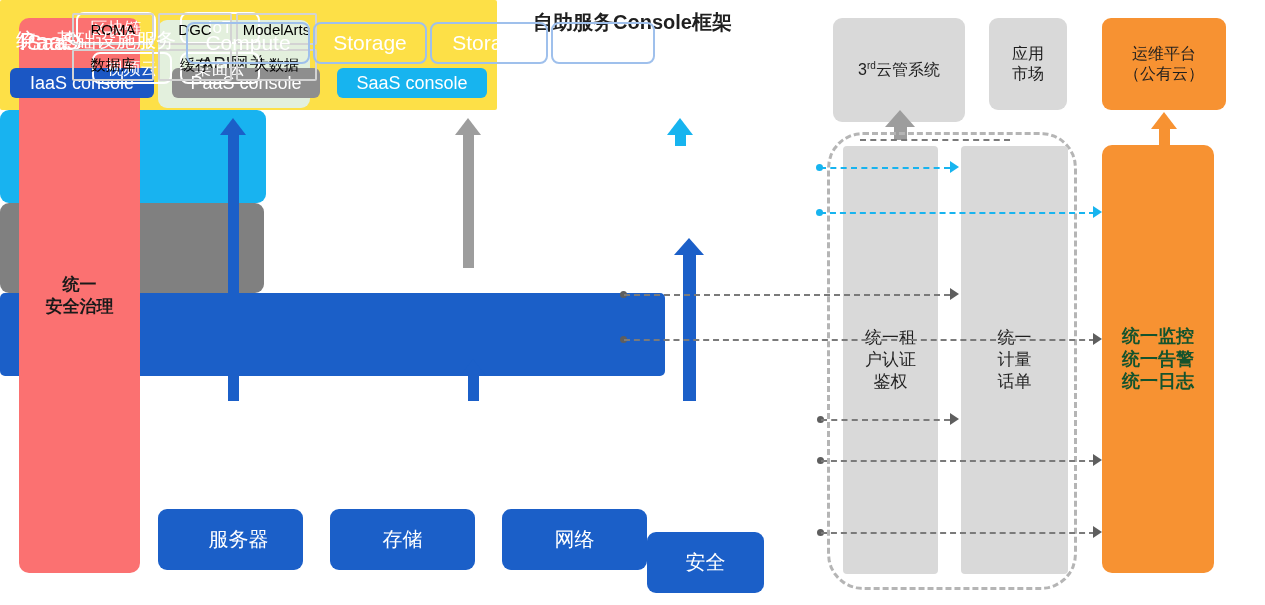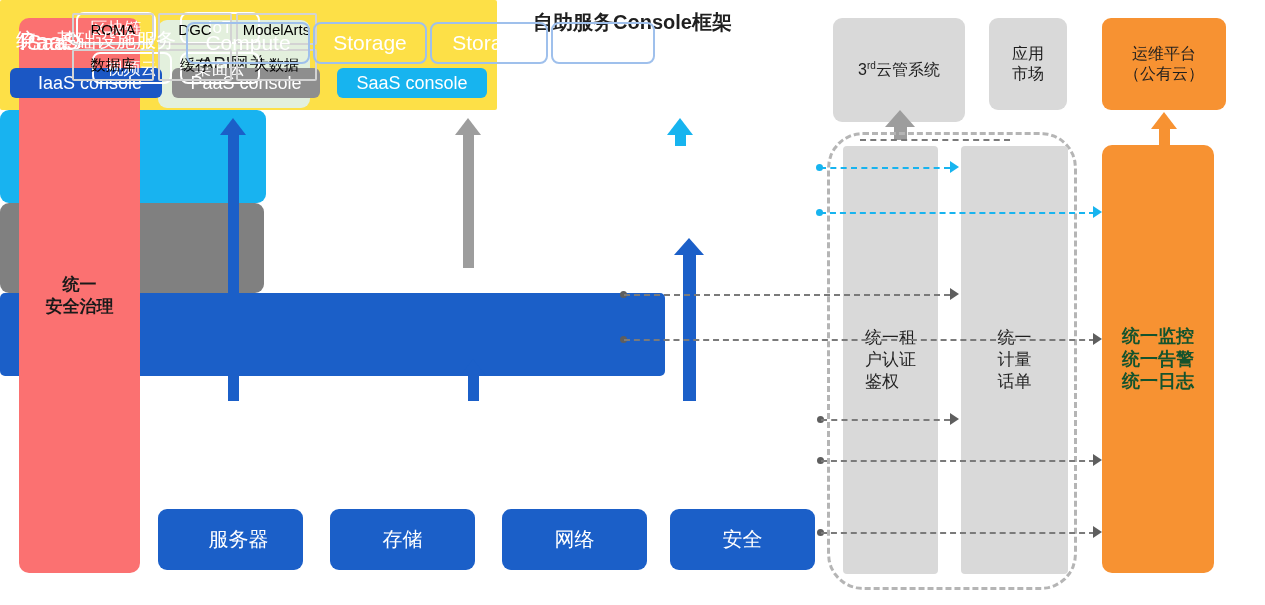--- a/index.html
+++ b/index.html
@@ -19,21 +19,21 @@
   .api-gw{left:158px;top:20px;width:152px;height:88px;background:#e3f0dd;
           color:#1f1f1f;font-size:18px;border-radius:9px;}
 
   
   .console-frame{left:322px;top:18px;width:497px;height:110px;background:#fde047;
                  border-radius:2px;display:block;}
   .console-title{position:absolute;left:0;top:9px;width:100%;text-align:center;
                  color:#1f1f1f;font-size:20px;font-weight:600;}
   .chip{position:absolute;display:flex;align-items:center;justify-content:center;
         border-radius:6px;color:#ffffff;font-size:18px;height:30px;top:68px;}
-  .chip-iaas{left:10px;width:144px;background:#1b57c4;padding-left:8px;}
+  .chip-iaas{left:10px;width:144px;background:#1b57c4;}
   .chip-paas{left:172px;width:148px;background:#8e8e8e;}
   .chip-saas{left:337px;width:150px;background:#17b4ef;}
 
   
   .gray-top{background:#d9d9d9;color:#1f1f1f;font-size:16px;border-radius:9px;}
   .thirdparty{left:833px;top:18px;width:132px;height:104px;}
   .appmarket{left:989px;top:18px;width:78px;height:92px;}
   .thirdparty sup{font-size:10px;vertical-align:super;}
 
   
@@ -69,21 +69,21 @@
          color:#ffffff;font-size:21px;}
 
   
   .bbox{top:509px;height:61px;background:#1b5fc8;color:#ffffff;font-size:20px;
         border-radius:9px;}
 
   
   .dash-container{position:absolute;left:827px;top:132px;width:250px;height:458px;
                   border:3px dashed #b5b5b5;border-radius:36px;box-sizing:border-box;}
   .gcol{position:absolute;background:#d9d9d9;border-radius:4px;
-        display:flex;align-items:center;justify-content:center;text-align:left;
+        display:flex;align-items:center;justify-content:center;text-align:center;
         color:#1f1f1f;font-size:17px;line-height:1.3;}
   .gcol-auth{left:843px;top:146px;width:95px;height:428px;}
   .gcol-bill{left:961px;top:146px;width:107px;height:428px;}
 
   
   .stem{position:absolute;}
   .head{position:absolute;width:0;height:0;}
   .head-up{border-left:13px solid transparent;border-right:13px solid transparent;}
 
   .a-blue{background:#1b5fc8;} .h-blue{border-bottom:17px solid #1b5fc8;}
@@ -184,21 +184,21 @@
 
   <div class="box bbox" style="left:158px;width:145px;padding-left:16px;">
     <span>服务器</span>
     </div>
   <div class="box bbox" style="left:330px;width:145px;">
     <span>存储</span>
     </div>
   <div class="box bbox" style="left:502px;width:145px;">
     <span>网络</span>
     </div>
-  <div class="box bbox" style="left:670px;width:145px;">
+  <div class="box bbox" style="left:647px;width:117px;margin-top:23px;">
     <span>安全</span>
     </div>
 
   <div class="dash-container"></div>
 
   <div class="gcol gcol-auth">
     <span style="white-space:pre-line">统一租
 户认证
 鉴权</span>
   </div>

